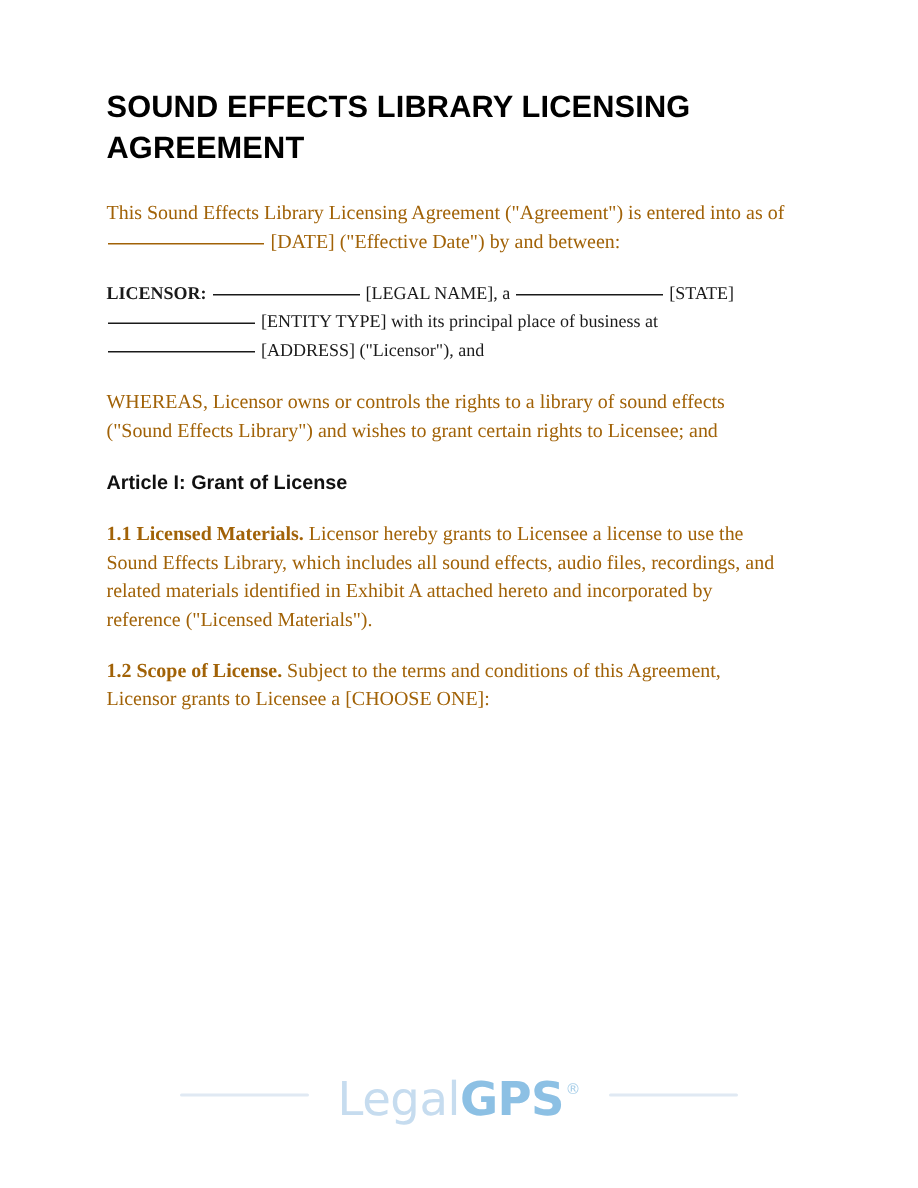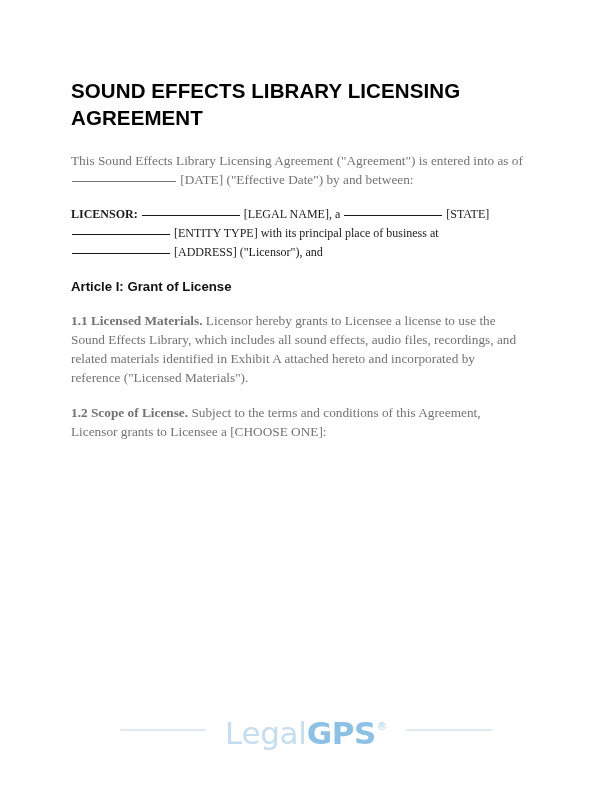--- a/index.html
+++ b/index.html
@@ -19,41 +19,41 @@
   .page {
     position: absolute;
     inset: 0;
     background: #ffffff;
   }
 
   
   .doc {
     position: absolute;
     left: 71px;
-    top: 77px;
+    top: 58px;
     width: 455px;
   }
 
   .doc-title {
     font-family: "Liberation Sans", "DejaVu Sans", sans-serif;
     font-weight: bold;
     font-size: 20.5px;
     line-height: 27px;
     letter-spacing: 0.1px;
     color: #000000;
     margin: 0 0 20px 0;
     text-transform: uppercase;
   }
 
   p.para {
     margin: 0 0 15.5px 0;
     font-size: 13.3px;
     line-height: 19px;
     text-align: left;
-    color: #737373;
+    color: #a16207;
   }
 
   p.para:last-child { margin-bottom: 0; }
 
   .blank {
     display: inline-block;
     border-bottom: 1.3px solid currentColor;
     vertical-align: 2px;
     margin: 0 1px;
   }
@@ -162,20 +162,21 @@
         <span class="blank w-med"></span>
         <span>[STATE]</span>
         <span class="blank w-med"></span>
         <span>[ENTITY TYPE] with its principal place of business at</span>
         <span class="blank w-med"></span>
         <span>[ADDRESS] ("Licensor"), and</span>
       </p>
     </div>
 
 
+    <p class="para">WHEREAS, Licensor owns or controls the rights to a library of sound effects ("Sound Effects Library") and wishes to grant certain rights to Licensee; and</p>
 
     <h2 class="article-head">Article I: Grant of License</h2>
 
     <p class="para">
       <span class="bold">1.1 Licensed Materials.</span><span> Licensor hereby grants to Licensee a license to use the Sound Effects Library, which includes all sound effects, audio files, recordings, and related materials identified in Exhibit A attached hereto and incorporated by reference ("Licensed Materials").</span>
     </p>
 
     <p class="para">
       <span class="bold">1.2 Scope of License.</span><span> Subject to the terms and conditions of this Agreement, Licensor grants to Licensee a [CHOOSE ONE]:</span>
     </p>

